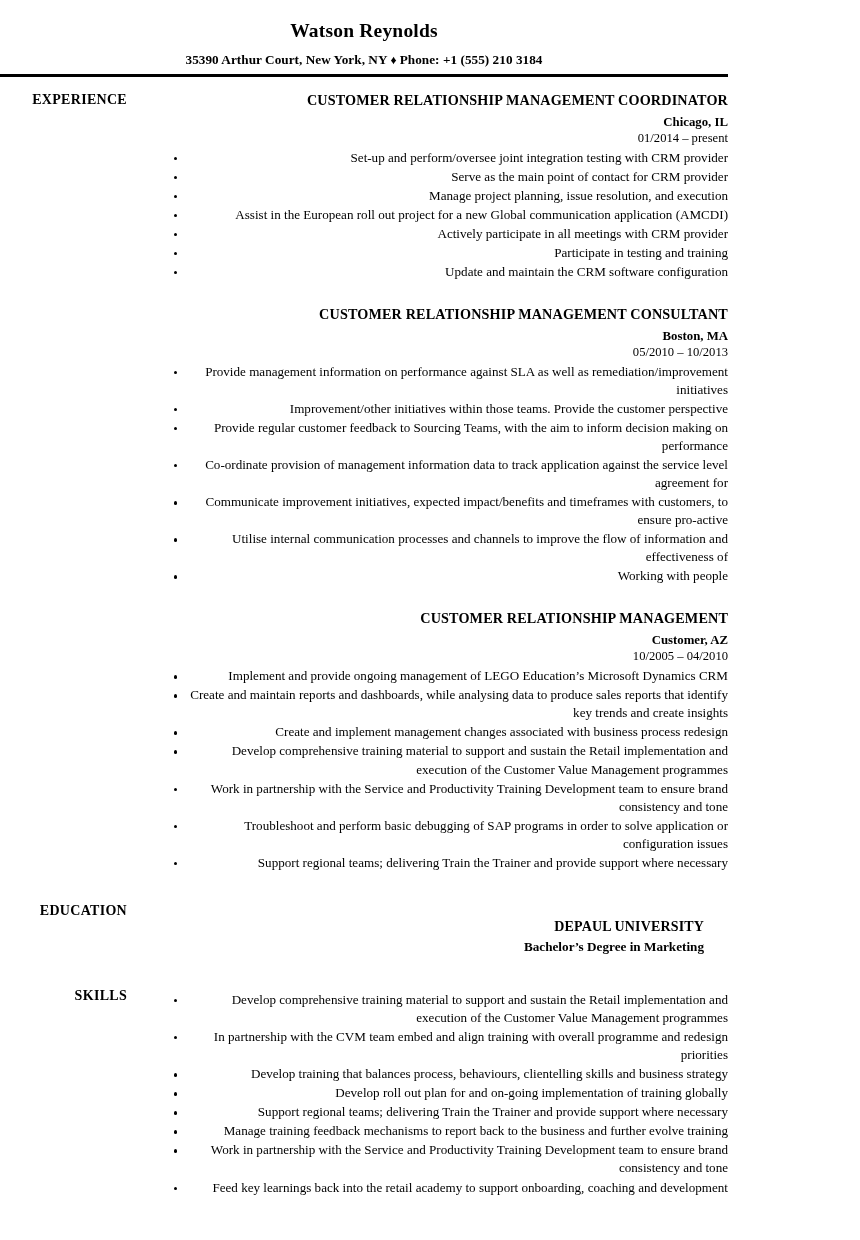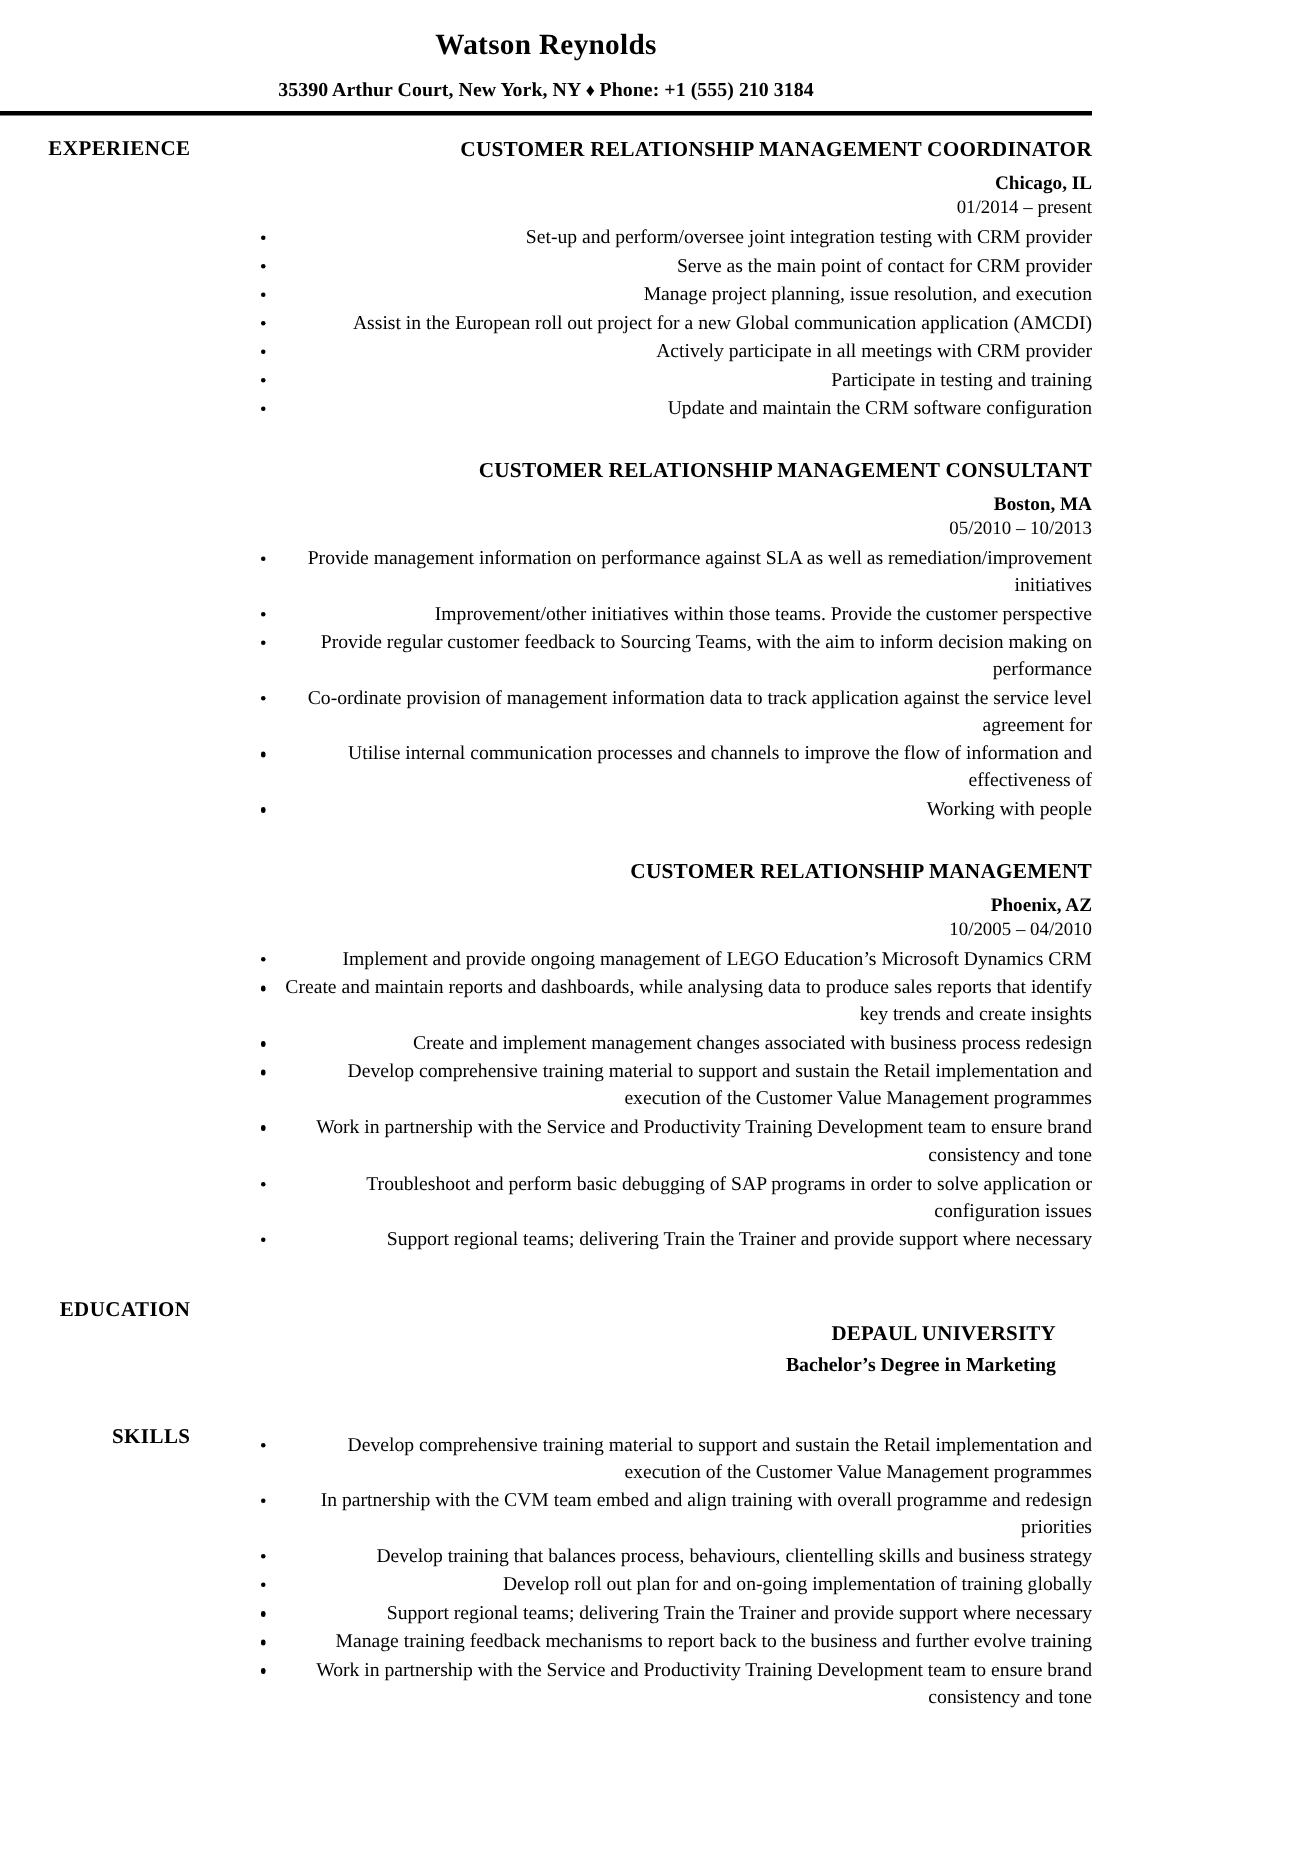--- a/index.html
+++ b/index.html
@@ -168,28 +168,29 @@
 
       <div class="job">
         <div class="job-title">CUSTOMER RELATIONSHIP MANAGEMENT CONSULTANT</div>
         <div class="job-location">Boston, MA</div>
         <div class="job-dates">05/2010 – 10/2013</div>
         <ul class="bullets">
           <li>Provide management information on performance against SLA as well as remediation/improvement initiatives</li>
           <li>Improvement/other initiatives within those teams. Provide the customer perspective</li>
           <li>Provide regular customer feedback to Sourcing Teams, with the aim to inform decision making on performance</li>
           <li>Co-ordinate provision of management information data to track application against the service level agreement for</li>
+          <li>Communicate improvement initiatives, expected impact/benefits and timeframes with customers, to ensure pro-active</li>
           <li>Utilise internal communication processes and channels to improve the flow of information and effectiveness of</li>
           <li>Working with people</li>
         </ul>
       </div>
 
       <div class="job">
         <div class="job-title">CUSTOMER RELATIONSHIP MANAGEMENT</div>
-        <div class="job-location">Phoenix, AZ</div>
+        <div class="job-location">Customer, AZ</div>
         <div class="job-dates">10/2005 – 04/2010</div>
         <ul class="bullets">
           <li>Implement and provide ongoing management of LEGO Education’s Microsoft Dynamics CRM</li>
           <li>Create and maintain reports and dashboards, while analysing data to produce sales reports that identify key trends and create insights</li>
           <li>Create and implement management changes associated with business process redesign</li>
           <li>Develop comprehensive training material to support and sustain the Retail implementation and execution of the Customer Value Management programmes</li>
           <li>Work in partnership with the Service and Productivity Training Development team to ensure brand consistency and tone</li>
           <li>Troubleshoot and perform basic debugging of SAP programs in order to solve application or configuration issues</li>
           <li>Support regional teams; delivering Train the Trainer and provide support where necessary</li>
         </ul>
@@ -210,17 +211,18 @@
     <div class="section-label">SKILLS</div>
     <div class="section-body">
       <ul class="bullets skills-list">
         <li>Develop comprehensive training material to support and sustain the Retail implementation and execution of the Customer Value Management programmes</li>
         <li>In partnership with the CVM team embed and align training with overall programme and redesign priorities</li>
         <li>Develop training that balances process, behaviours, clientelling skills and business strategy</li>
         <li>Develop roll out plan for and on-going implementation of training globally</li>
         <li>Support regional teams; delivering Train the Trainer and provide support where necessary</li>
         <li>Manage training feedback mechanisms to report back to the business and further evolve training</li>
         <li>Work in partnership with the Service and Productivity Training Development team to ensure brand consistency and tone</li>
+        <li>Feed key learnings back into the retail academy to support onboarding, coaching and development</li>
       </ul>
     </div>
   </div>
 
 </div>
 
 </body></html>

